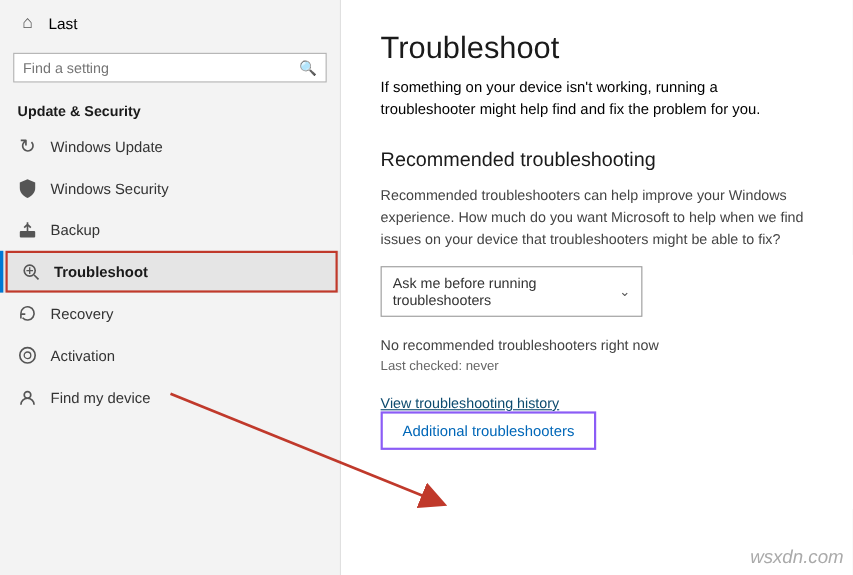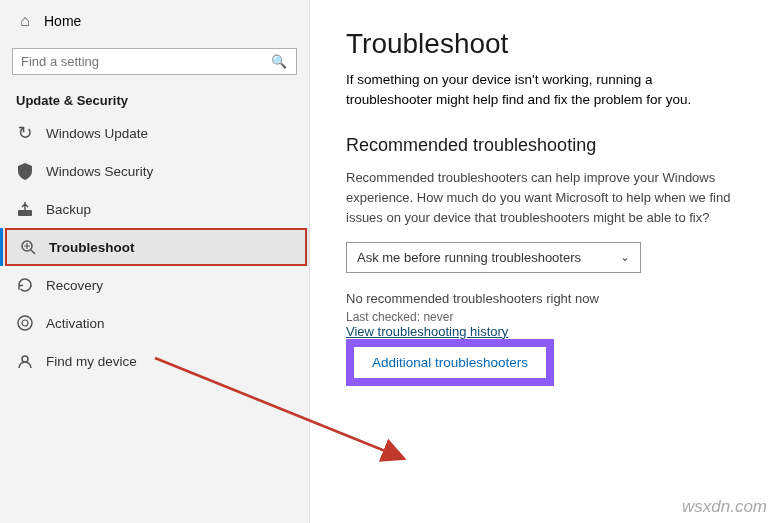--- a/index.html
+++ b/index.html
@@ -123,21 +123,21 @@
       margin-bottom: 14px;
       max-width: 400px;
     }
 
     .dropdown-select {
       display: flex;
       align-items: center;
       justify-content: space-between;
       border: 1px solid #999;
       padding: 7px 10px;
-      width: 295px;
+      width: 238px;
       background: #fff;
       cursor: pointer;
       font-size: 13px;
       color: #333;
       margin-bottom: 18px;
     }
 
     .dropdown-select .chevron {
       font-size: 12px;
       color: #555;
@@ -145,32 +145,33 @@
 
     .no-troubleshooters {
       font-size: 13px;
       color: #444;
       margin-bottom: 4px;
     }
 
     .last-checked {
       font-size: 12px;
       color: #666;
+      margin-bottom: 20px;
     }
 
     .link-text {
       font-size: 13px;
       color: #0c4a6e;
       cursor: pointer;
       display: block;
     }
 
     .additional-btn {
       display: inline-block;
-      border: 8px solid #8b5cf6;
+      border: 2px solid #8b5cf6;
       color: #0067b8;
       padding: 8px 18px;
       font-size: 13.5px;
       cursor: pointer;
       background: #fff;
       font-weight: 500;
     }
 
     
     .arrow-container {
@@ -201,21 +202,21 @@
       bottom: 0;
       pointer-events: none;
     }
   </style>
 </head>
 <body>
 
 <div class="sidebar">
   <div class="sidebar-home">
     <span class="nav-icon">⌂</span>
-    <span>Home</span>
+    <span>Last</span>
   </div>
 
   <div class="search-box">
     <input type="text" placeholder="Find a setting" style="">
     <span style="color:#666;font-size:13px;">🔍</span>
   </div>
 
   <div class="section-title">Update &amp; Security</div>
 
   <div class="nav-item">

